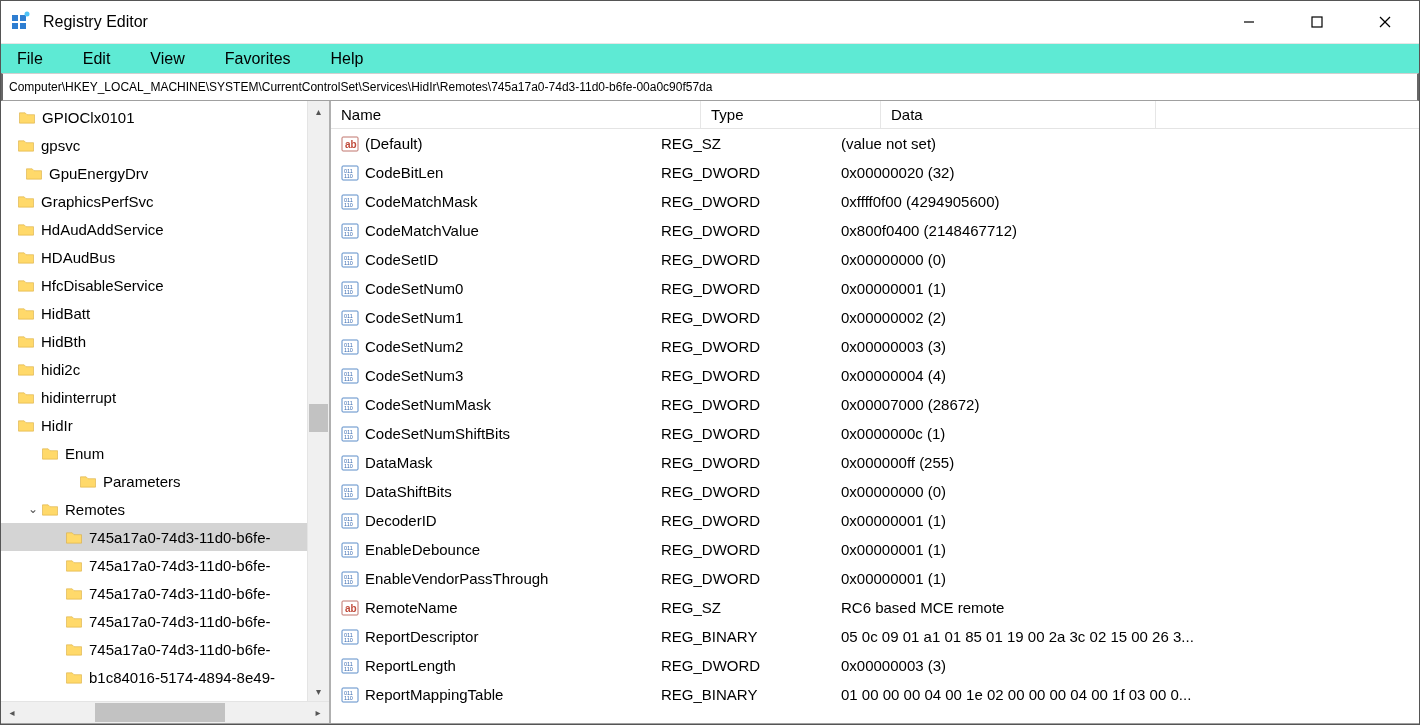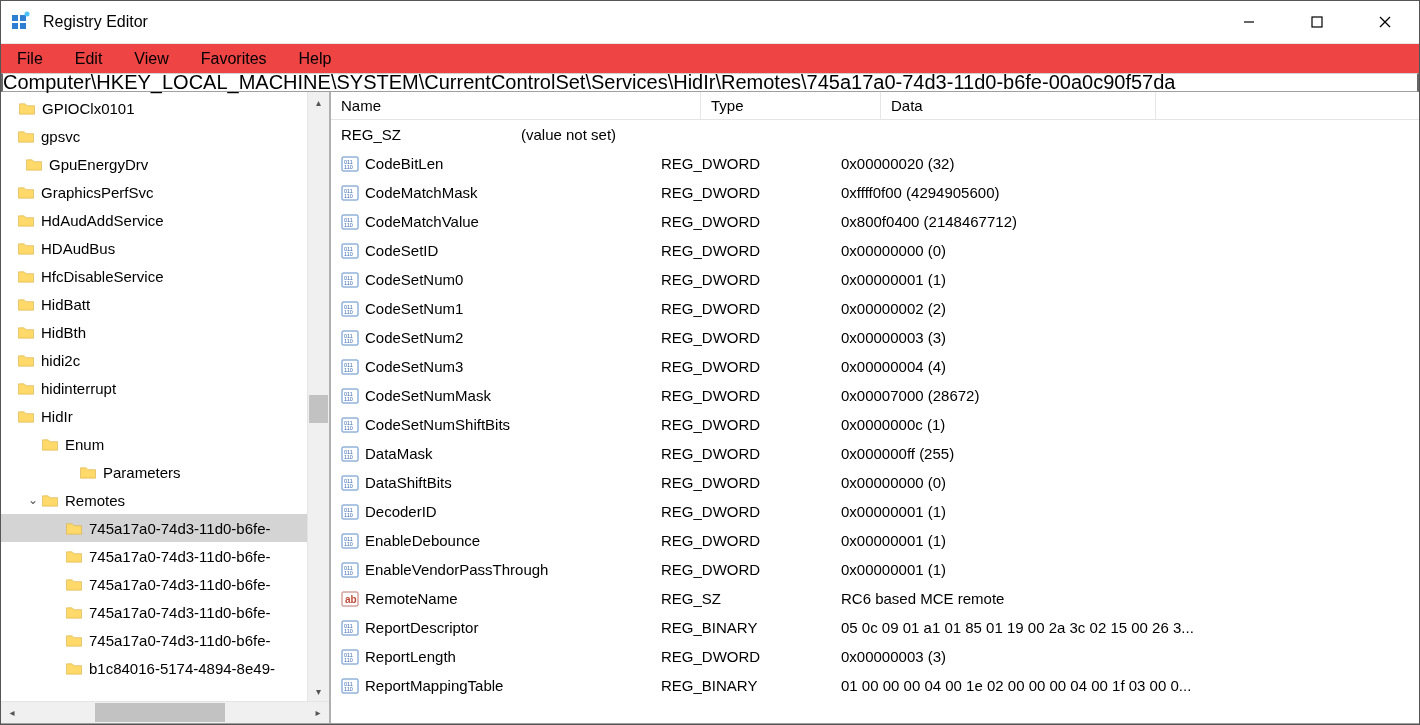--- a/index.html
+++ b/index.html
@@ -47,37 +47,37 @@
     display: flex;
     align-items: center;
     justify-content: center;
   }
   .win-btn svg { stroke: #000; fill: none; }
   
   .menubar {
     height: 30px;
     display: flex;
     align-items: center;
-    gap: 12px;
+    gap: 20px;
     padding-left: 6px;
     border-top: 1px solid #e6e6e6;
-    background: #ef4444;
+    background: #5eead4;
     font-size: 16px;
   }
   .menubar .menu-item { padding: 2px 10px; }
   
   .addressbar {
     border-top: 1px solid #d0d0d0;
     border-bottom: 1px solid #a0a0a0;
-    height: 19px;
+    height: 28px;
     display: flex;
     align-items: center;
-    padding: 0 0;
+    padding: 0 6px;
     background: #fff;
-    font-size: 20px;
+    font-size: 12px;
     white-space: nowrap;
     border-left: 2px solid #666;
     border-right: 2px solid #666;
   }
   
   .main {
     flex: 1 1 auto;
     display: flex;
     overflow: hidden;
     border-bottom: 1px solid #a0a0a0;
@@ -421,20 +421,26 @@
 
     <div class="values-pane">
       <div class="cols-header">
         <div class="col col-name">Name</div>
         <div class="col col-type">Type</div>
         <div class="col col-data" style="border-right:1px solid #e6e6e6; max-width:432px;">Data</div>
         <div style="flex:1"></div>
       </div>
       <div class="values-body" id="values-body">
           <div class="value-row">
+            <div class="vcol vname">
+              <svg class="val-icon" viewBox="0 0 18 18">
+                <use href="#string-ic"></use>
+              </svg>
+              <span>(Default)</span>
+            </div>
             <div class="vcol vtype">REG_SZ</div>
             <div class="vcol vdata">(value not set)</div>
           </div>
           <div class="value-row">
             <div class="vcol vname">
               <svg class="val-icon" viewBox="0 0 18 18">
                 <use href="#num-ic"></use>
               </svg>
               <span>CodeBitLen</span>
             </div>

